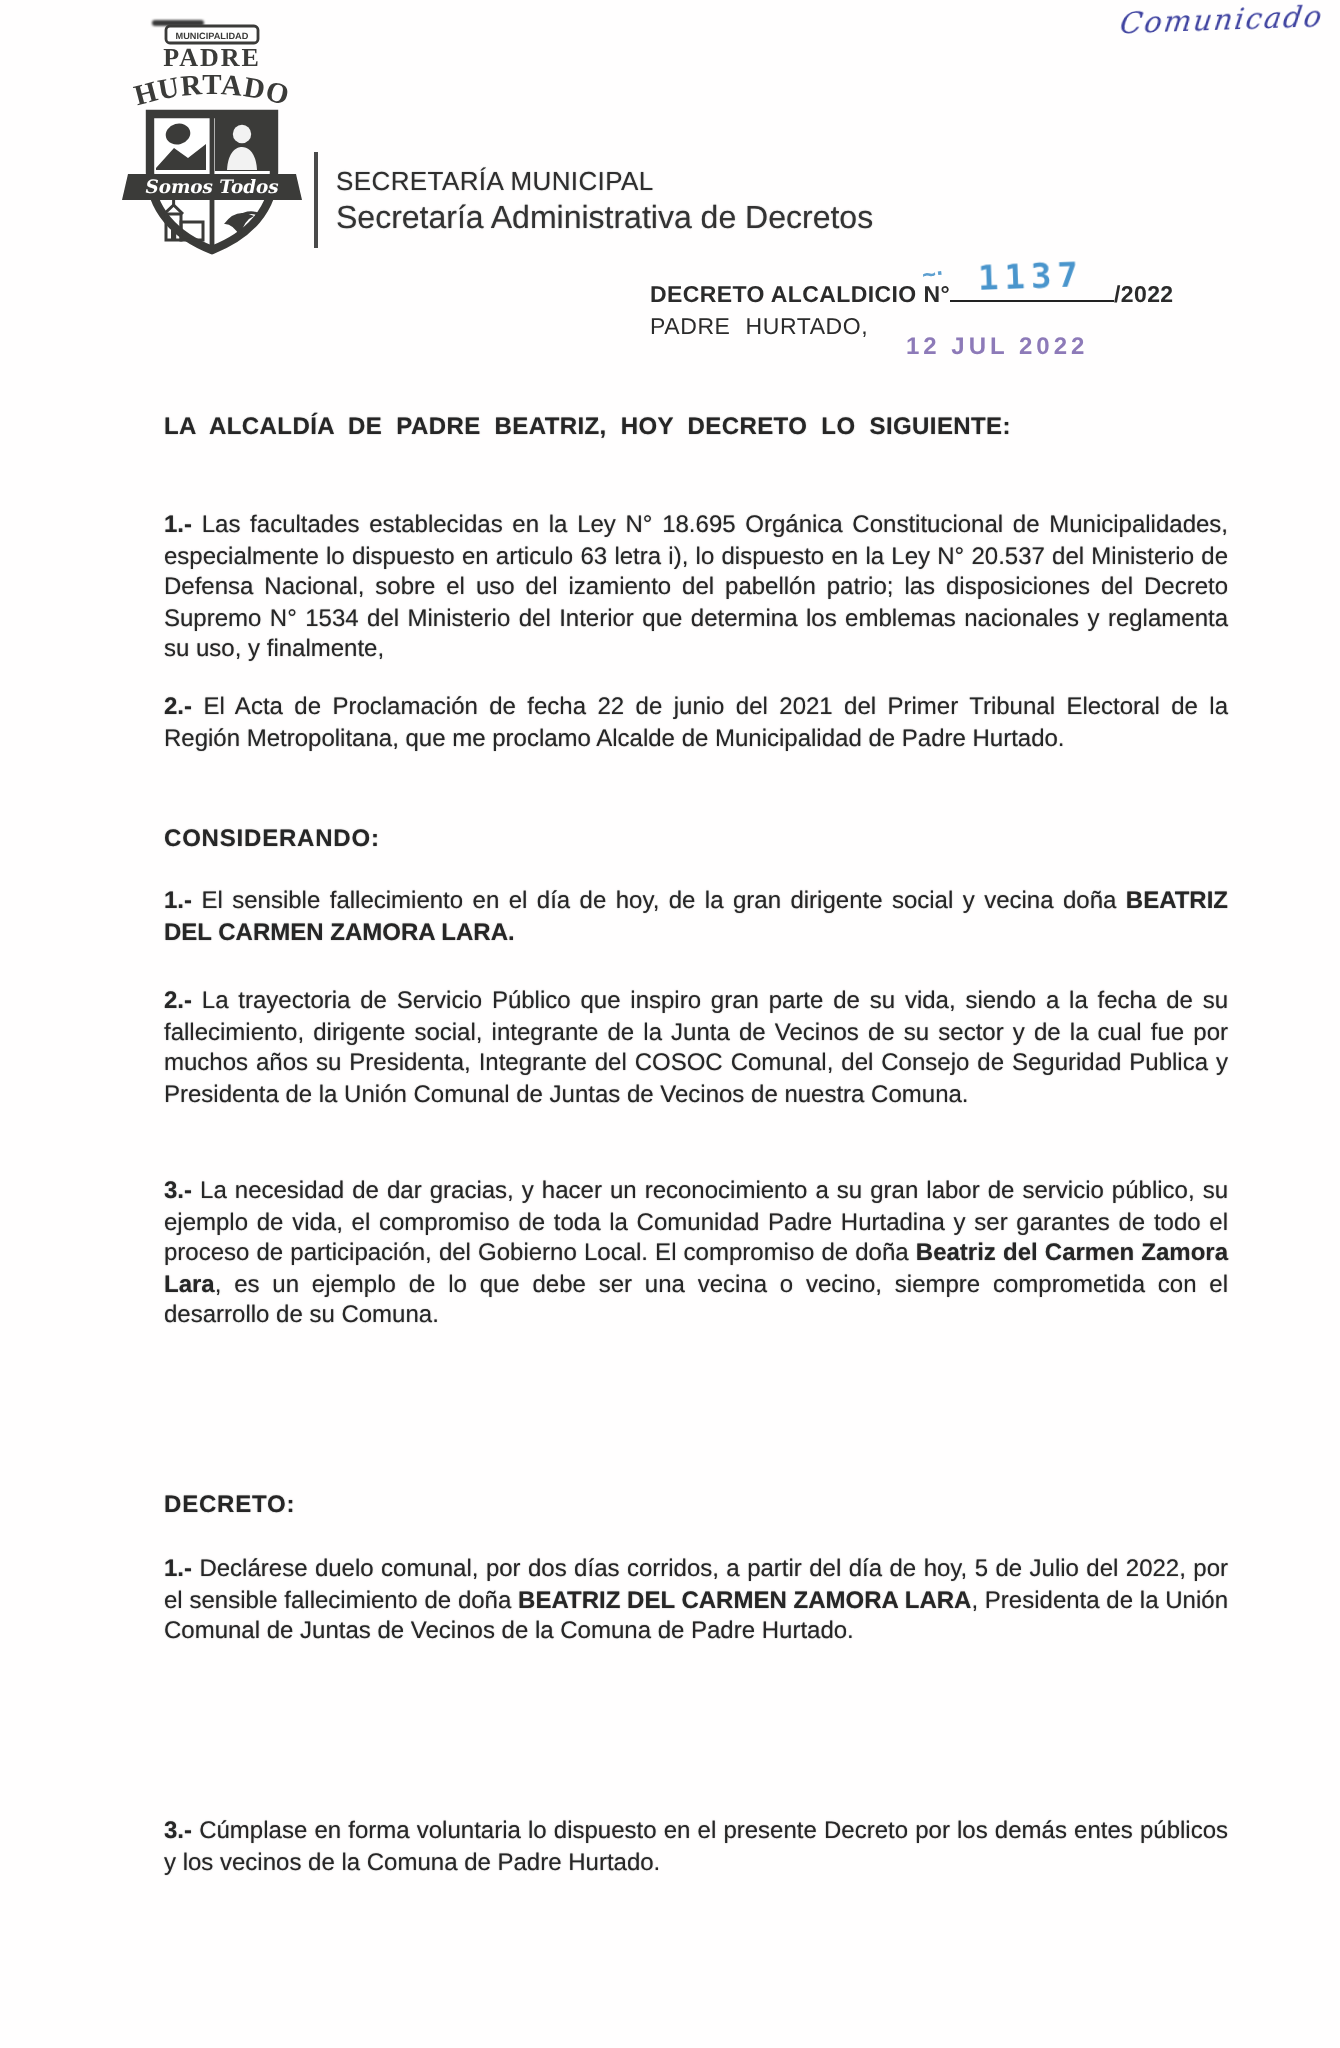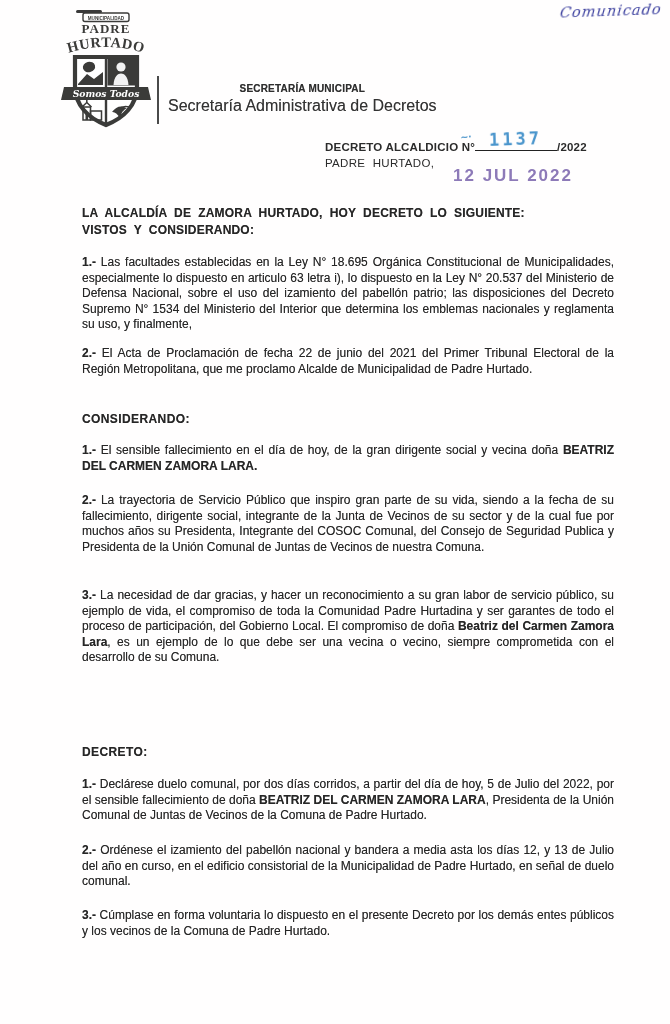--- a/index.html
+++ b/index.html
@@ -32,23 +32,22 @@
   }
   
   .logo-wrap { position: absolute; left: 58px; top: 8px; width: 96px; height: 124px; }
   .logo-wrap svg { width: 100%; height: 100%; }
   .hdr-divider {
     position: absolute; left: 157px; top: 76px;
     width: 2px; height: 48px; background: #4a4a4a;
   }
   .dept { position: absolute; left: 168px; top: 83px; }
   .dept-title {
-    font-weight: bold; font-size: 10px; letter-spacing: 0.2px; color: #2e2e2e;
+    font-weight: normal; font-size: 13px; letter-spacing: 0.2px; color: #2e2e2e;
     text-shadow: 0 0 0.6px rgba(60,60,60,0.6);
-    text-align: center;
   }
   .dept-sub {
     font-size: 16px; margin-top: 3px; color: #333;
     text-shadow: 0 0 0.6px rgba(60,60,60,0.55);
   }
   
   .decree-head { position: absolute; left: 325px; top: 139px; width: 300px; font-size: 11.5px; }
   .decree-line1 { font-weight: bold; letter-spacing: 0.2px; white-space: nowrap; }
   .num-slot {
     display: inline-block; position: relative;
@@ -67,21 +66,21 @@
   }
   .stamp-mark {
     position: absolute; left: -14px; bottom: 6px;
     font-size: 12px; color: #5d9fd0; font-weight: bold;
     transform: rotate(-8deg);
   }
   .decree-line2 { font-weight: normal; margin-top: 4px; word-spacing: 4px; letter-spacing: 0.3px; }
   .stamp-date {
     position: absolute; left: 128px; top: 27px;
     font-family: "Liberation Sans", sans-serif;
-    font-size: 17px; font-weight: bold;
+    font-size: 12px; font-weight: bold;
     letter-spacing: 2px;
     color: #8d7ab8;
     filter: blur(0.25px);
     white-space: nowrap;
   }
   
   .body-block {
     position: absolute; left: 82px; width: 532px;
     font-size: 12px; line-height: 15.6px;
     text-align: justify;
@@ -162,22 +161,21 @@
 
   <div class="decree-head">
     <div class="decree-line1">
       <span>DECRETO ALCALDICIO N°</span><span class="num-slot"><span class="stamp-mark">~·</span><span class="stamp-number">1137</span></span><span>/2022</span>
     </div>
     <div class="decree-line2">PADRE HURTADO,</div>
     <div class="stamp-date">12 JUL 2022</div>
   </div>
 
   <div class="body-block opening t-opening">
-    <div>LA ALCALDÍA DE ZAMORA HURTADO, HOY DECRETO LO SIGUIENTE:</div>
-    <div>VISTOS Y CONSIDERANDO:</div>
+    <div>LA ALCALDÍA DE PADRE BEATRIZ, HOY DECRETO LO SIGUIENTE:</div>
   </div>
 
   <p class="body-block t-v1">
     <b class="pnum">1.- </b><span>Las facultades establecidas en la Ley N° 18.695 Orgánica Constitucional de Municipalidades, especialmente lo dispuesto en articulo 63 letra i), lo dispuesto en la Ley N° 20.537 del Ministerio de Defensa Nacional, sobre el uso del izamiento del pabellón patrio; las disposiciones del Decreto Supremo N° 1534 del Ministerio del Interior que determina los emblemas nacionales y reglamenta su uso, y finalmente,</span>
   </p>
   <p class="body-block t-v2">
     <b class="pnum">2.- </b><span>El Acta de Proclamación de fecha 22 de junio del 2021 del Primer Tribunal Electoral de la Región Metropolitana, que me proclamo Alcalde de Municipalidad de Padre Hurtado.</span>
   </p>
 
   <div class="body-block sec-heading t-chead">CONSIDERANDO:</div>
@@ -190,20 +188,17 @@
   </p>
   <p class="body-block t-c3">
     <b class="pnum">3.- </b><span>La necesidad de dar gracias, y hacer un reconocimiento a su gran labor de servicio público, su ejemplo de vida, el compromiso de toda la Comunidad Padre Hurtadina y ser garantes de todo el proceso de participación, del Gobierno Local. El compromiso de doña </span><b>Beatriz del Carmen Zamora Lara</b><span>, es un ejemplo de lo que debe ser una vecina o vecino, siempre comprometida con el desarrollo de su Comuna.</span>
   </p>
 
   <div class="body-block sec-heading t-dhead">DECRETO:</div>
 
   <p class="body-block t-d1">
     <b class="pnum">1.- </b><span>Declárese duelo comunal, por dos días corridos, a partir del día de hoy, 5 de Julio del 2022, por el sensible fallecimiento de doña </span><b>BEATRIZ DEL CARMEN ZAMORA LARA</b><span>, Presidenta de la Unión Comunal de Juntas de Vecinos de la Comuna de Padre Hurtado.</span>
   </p>
-  <p class="body-block t-d2">
-    <b class="pnum">2.- </b><span>Ordénese el izamiento del pabellón nacional y bandera a media asta los días 12, y 13 de Julio del año en curso, en el edificio consistorial de la Municipalidad de Padre Hurtado, en señal de duelo comunal.</span>
-  </p>
   <p class="body-block t-d3">
     <b class="pnum">3.- </b><span>Cúmplase en forma voluntaria lo dispuesto en el presente Decreto por los demás entes públicos y los vecinos de la Comuna de Padre Hurtado.</span>
   </p>
 
 </div>
 
 </body></html>

